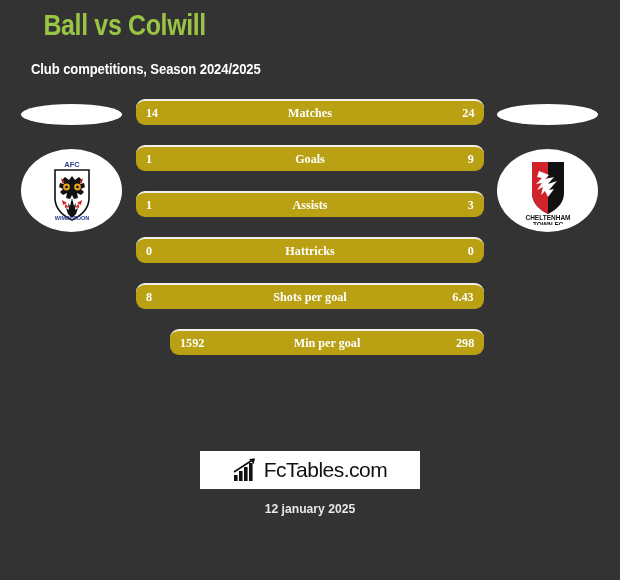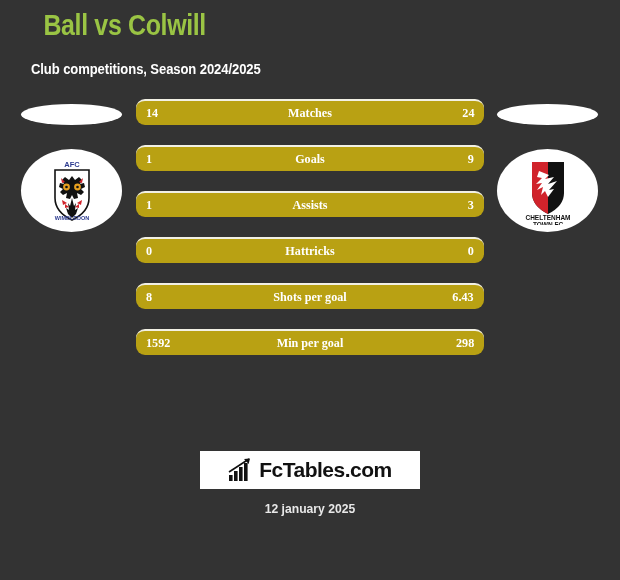--- a/index.html
+++ b/index.html
@@ -95,21 +95,21 @@
     position: relative;
     height: 26px;
     margin-bottom: 20px;
     background: #b9a113;
     border-radius: 9px;
     border-top: 2px solid #f2f0e4;
     box-sizing: border-box;
     display: flex;
     align-items: center;
   }
-  .stat-row:last-child { margin-bottom: 0; }
+  .stat-row:last-child { margin-bottom: 0; margin-left: 34px; }
 
   .stat-home, .stat-away, .stat-label {
     color: #ffffff;
     font-size: 13.5px;
     font-weight: bold;
     line-height: 24px;
     white-space: nowrap;
     transform: scaleX(0.9);
   }
   .stat-home {
@@ -146,21 +146,21 @@
     background: #ffffff;
     display: flex;
     align-items: center;
     justify-content: center;
     gap: 5px;
   }
   .brand-icon { display: block; }
   .brand-text {
     color: #111111;
     font-size: 21px;
-    font-weight: bold;
+    font-weight: normal;
     letter-spacing: -0.5px;
     line-height: 22px;
   }
   .footer-date {
     position: absolute;
     left: 0;
     right: 0;
     top: 55px;
     text-align: center;
     color: #e8e8e8;

